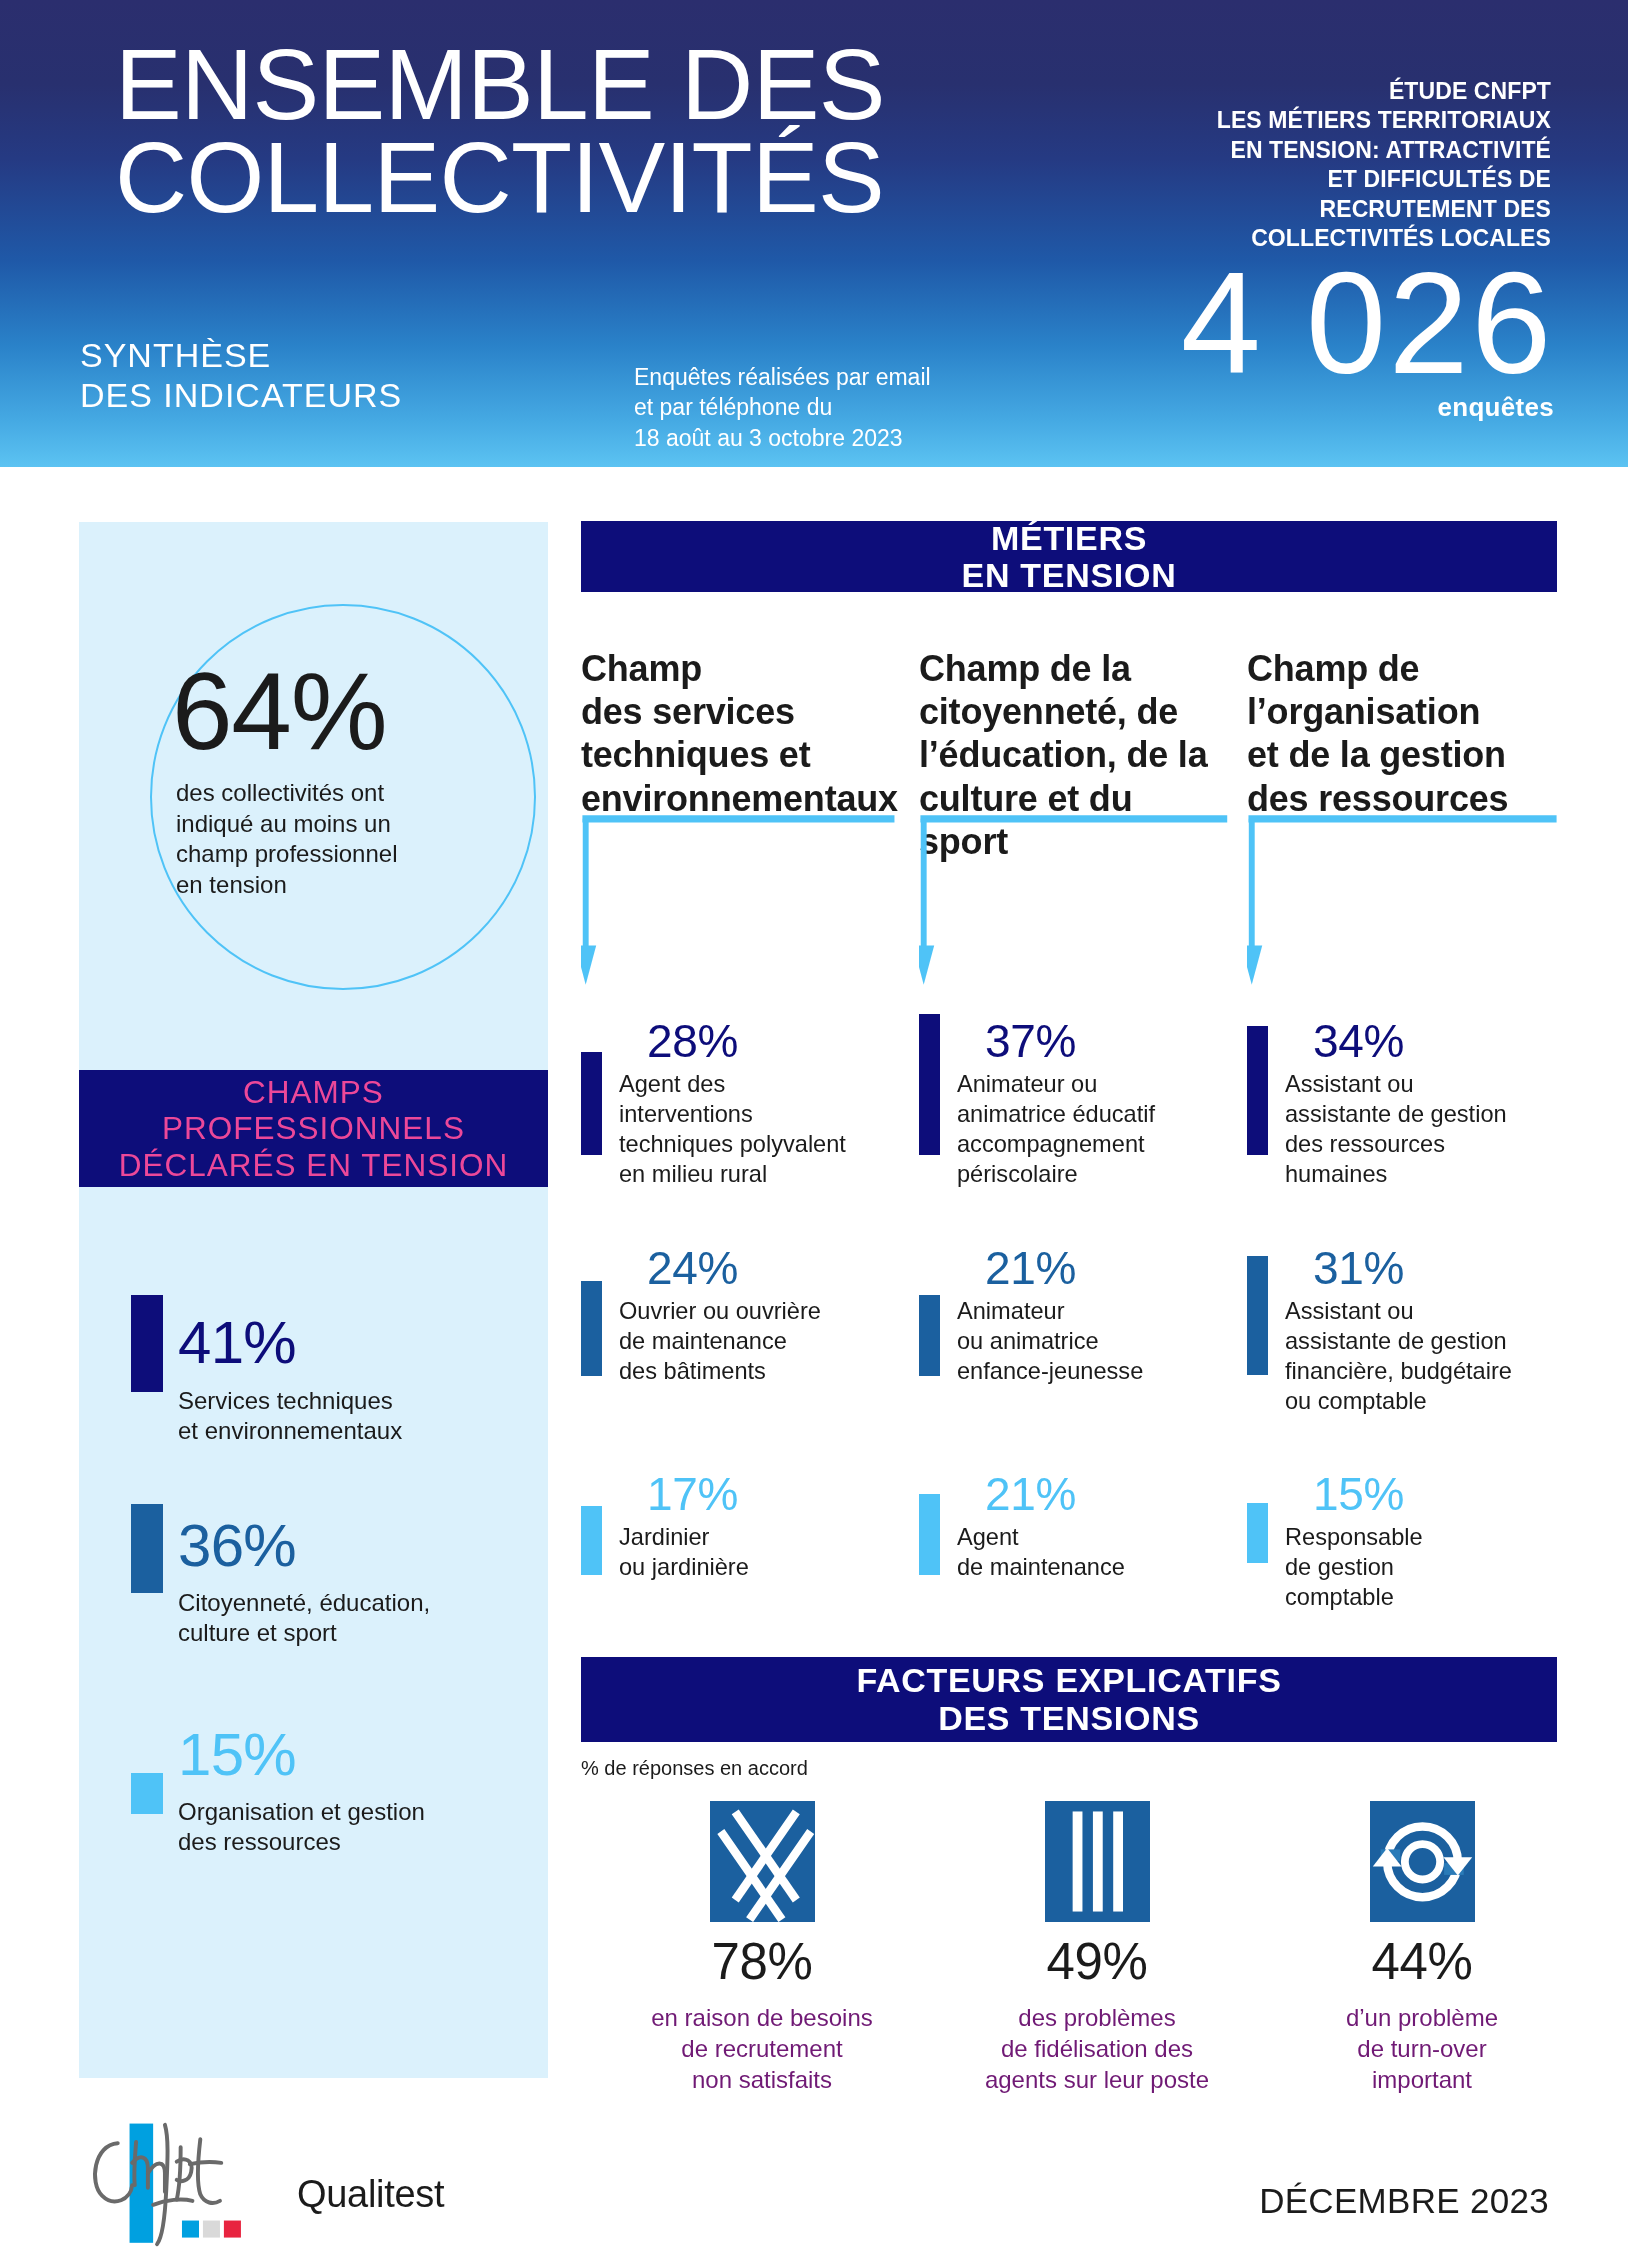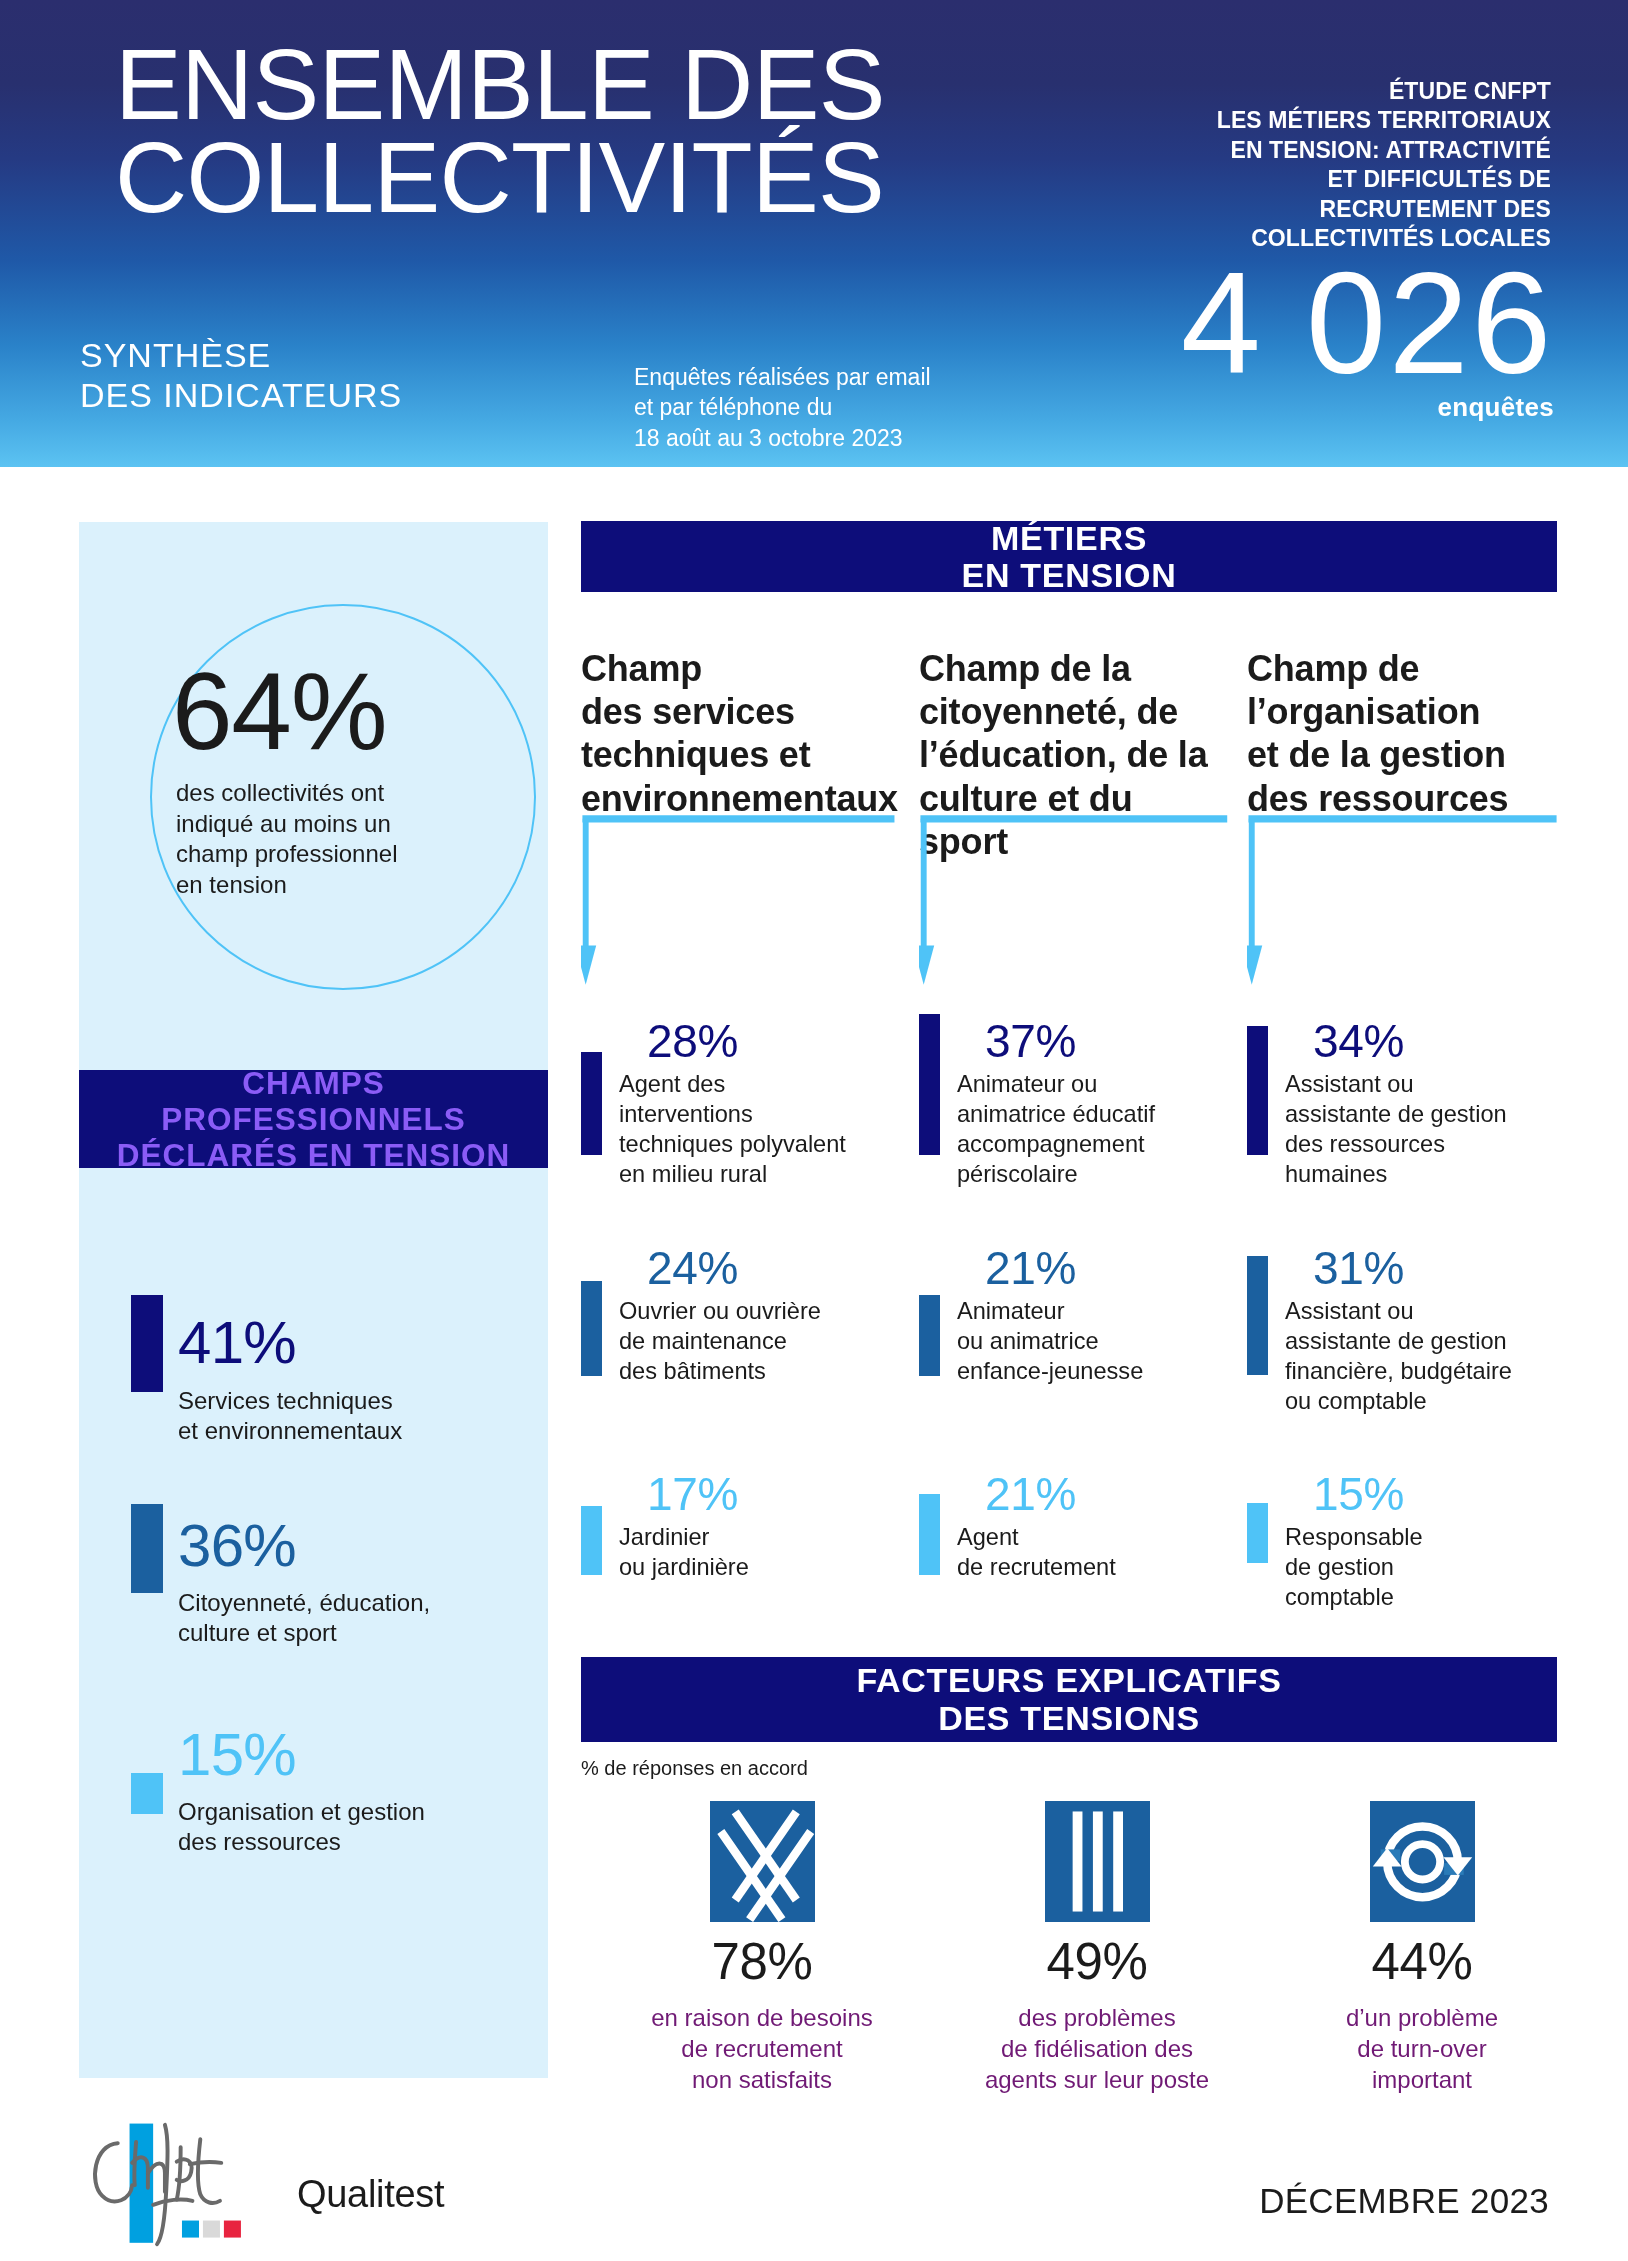--- a/index.html
+++ b/index.html
@@ -72,23 +72,23 @@
     position:absolute; left:172px; top:657px;
     font-size:109px; color:#1b1b1b; font-weight:300; letter-spacing:-1.3px;
     line-height:1;
   }
   #desc64 {
     position:absolute; left:176px; top:778px; width:223px;
     font-size:24px; color:#1b1b1b; line-height:1.28; font-weight:400;
   }
 
   #champs-header {
-    position:absolute; left:79px; top:1070px; width:469px; height:98px;
+    position:absolute; left:79px; top:1070px; width:469px; height:117px;
     background:#0d0d7a;
-    color:#8b5cf6; font-size:31.5px; font-weight:700; line-height:1.15;
+    color:#ec4899; font-size:31.5px; font-weight:400; line-height:1.15;
     letter-spacing:1px;
     display:flex; align-items:center; justify-content:center; text-align:center;
   }
 
   .champ-row { position:absolute; left:131px; width:407px; }
   .champ-bar { position:absolute; left:0; width:31.5px; }
   .champ-pct { position:absolute; left:47px; font-size:60px; font-weight:300;
                line-height:1; letter-spacing:-0.7px; }
   .champ-lbl { position:absolute; left:47px; font-size:24px; color:#1b1b1b;
                line-height:1.25; font-weight:400; width:355px; }
@@ -272,21 +272,21 @@
   <div class="bar" style="top:10.5px;height:81px;background:#1b609f;"></div>
   <div class="pct" style="color:#1b609f;">21%</div>
   <div class="lbl" style="white-space:pre-line">Animateur
 ou animatrice
 enfance-jeunesse</div>
 </div>
 <div class="metier" style="left:919px;top:1510px;width:309px;">
   <div class="bar" style="top:-16.4px;height:81px;background:#4fc3f7;"></div>
   <div class="pct" style="color:#4fc3f7;">21%</div>
   <div class="lbl" style="white-space:pre-line">Agent
-de recrutement</div>
+de maintenance</div>
 </div>
 
 <div class="metier" style="left:1247px;top:1057px;width:315px;">
   <div class="bar" style="top:-31.5px;height:129px;background:#0d0d7a;"></div>
   <div class="pct" style="color:#0d0d7a;">34%</div>
   <div class="lbl" style="white-space:pre-line">Assistant ou
 assistante de gestion
 des ressources
 humaines</div>
 </div>

